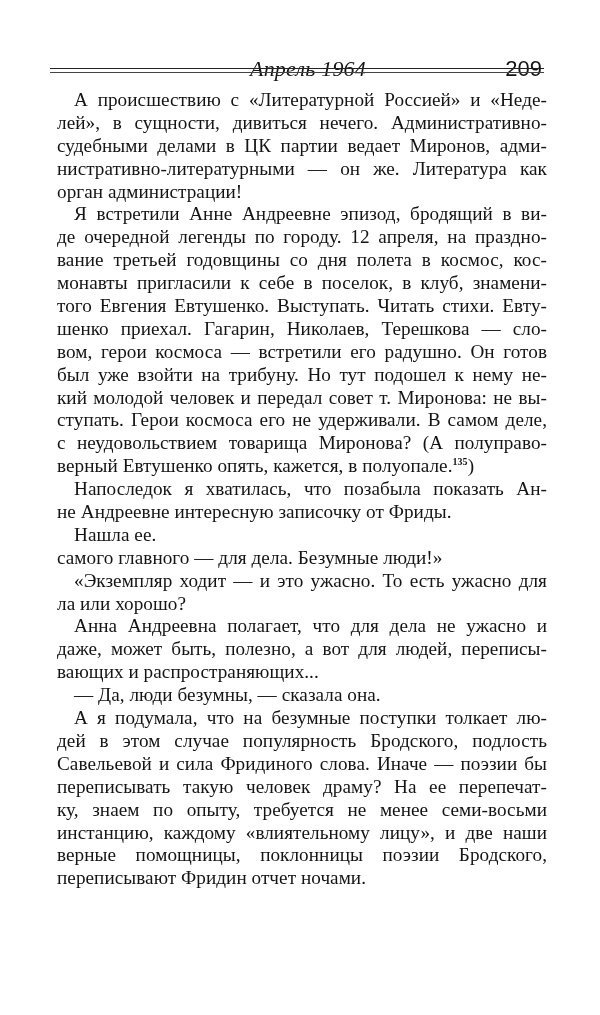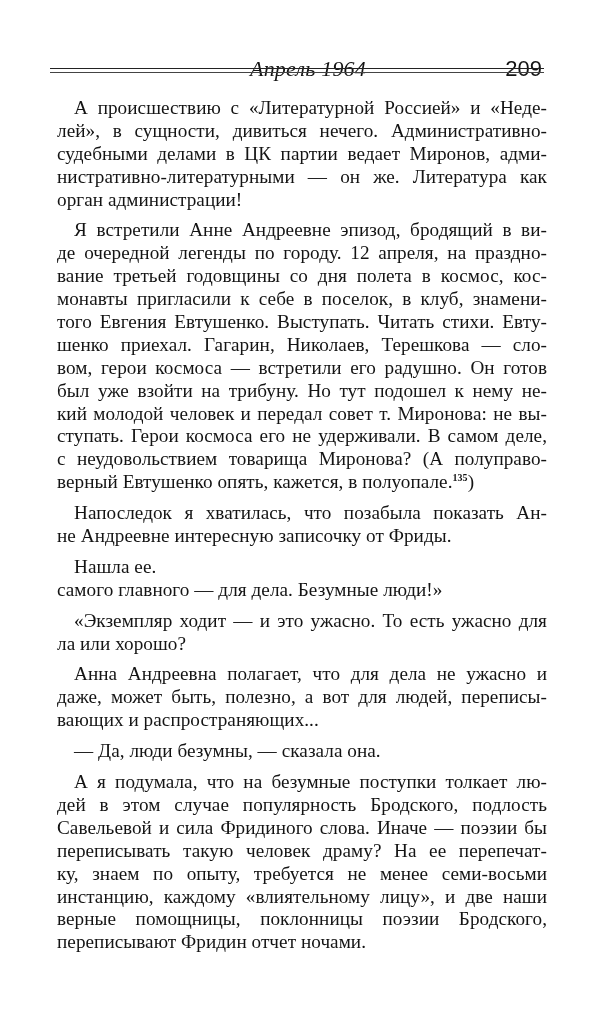--- a/index.html
+++ b/index.html
@@ -74,21 +74,20 @@
     }
     .line {
       display: block;
       white-space: nowrap;
       text-align: justify;
       text-align-last: justify;
       height: 22.9px;
     }
     .line.indent {
       padding-left: 17px;
-      margin-top: 8px;
     }
     .line.last {
       text-align-last: left;
     }
     sup.fn {
       font-size: 10px;
       vertical-align: 7px;
       line-height: 0;
       font-weight: bold;
     }

